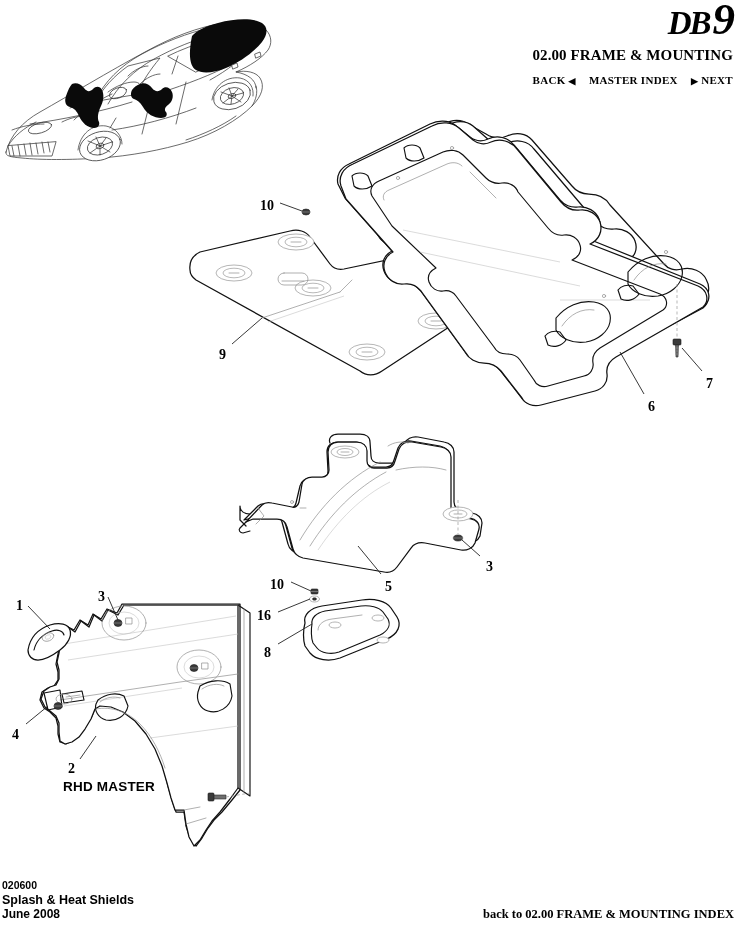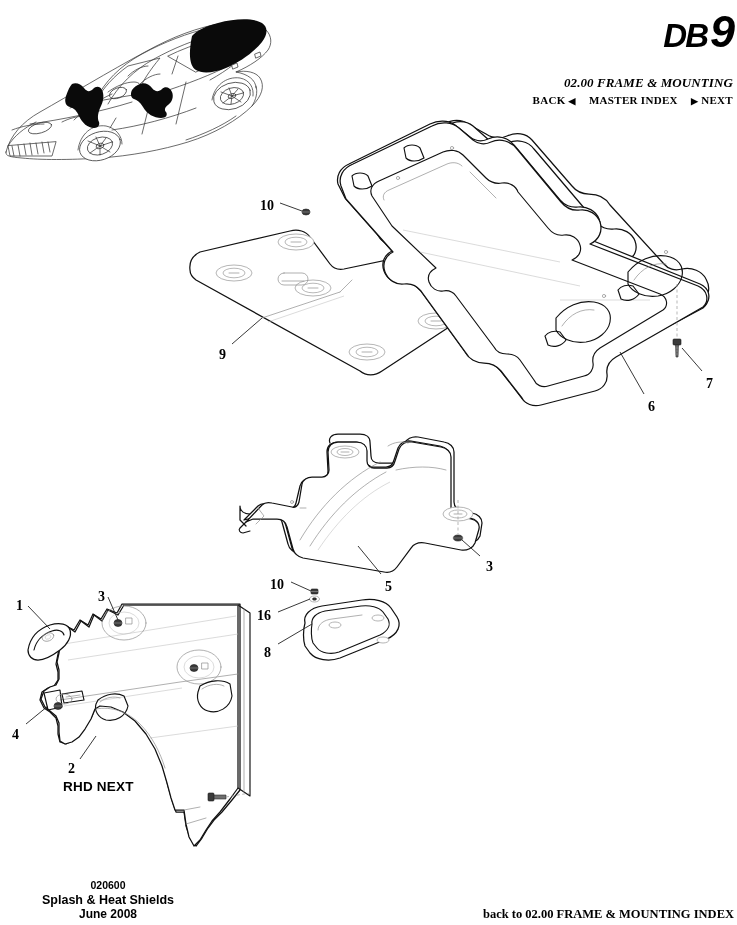--- a/index.html
+++ b/index.html
@@ -26,69 +26,68 @@
 
   
   .header-block {
     position: absolute;
     top: 0;
     right: 4px;
     width: 420px;
     text-align: right;
   }
   .db9-logo {
-    font-family: Liberation Sans, sans-serif;
+    font-family: Liberation Serif, serif;
     font-weight: bold;
     font-style: italic;
     font-size: 36px;
-    line-height: 47px;
+    line-height: 37px;
     letter-spacing: -1px;
     display: block;
-    padding-top: 8px;
+    padding-top: 1px;
     white-space: nowrap;
   }
   .db9-logo .db {
     font-size: 33px;
     letter-spacing: -2px;
   }
   .db9-logo .nine {
     font-size: 45px;
     letter-spacing: -2px;
     margin-left: 3px;
   }
   .section-title {
     font-family: "Liberation Serif", serif;
     font-weight: bold;
-    font-size: 13px;
+    font-size: 15px;
     line-height: 20px;
-    margin-top: 14px;
+    margin-top: 3px;
     letter-spacing: 0.1px;
     white-space: nowrap;
-    font-style: italic;
   }
   .navbar {
     font-family: "Liberation Serif", serif;
     font-weight: bold;
     font-size: 11px;
     line-height: 14px;
+    margin-top: 8px;
     letter-spacing: 0.3px;
     white-space: nowrap;
   }
   .navbar .nav-item { display: inline; }
   .navbar .arrow { font-size: 9px; }
   .navbar .gap { display: inline-block; width: 7px; }
 
   
   .footer-left {
     position: absolute;
     left: 2px;
     bottom: 4px;
     font-family: "Liberation Sans", sans-serif;
-    text-align: center;
-    margin-left: 40px;
+    text-align: left;
   }
   .footer-code {
     font-weight: bold;
     font-size: 10.5px;
     line-height: 13px;
   }
   .footer-name {
     font-weight: bold;
     font-size: 12.5px;
     line-height: 16px;
@@ -600,21 +599,21 @@
   <div class="callout" style="left:12px;  top:728px;">4</div>
   <div class="callout" style="left:385px; top:580px;">5</div>
   <div class="callout" style="left:648px; top:400px;">6</div>
   <div class="callout" style="left:706px; top:377px;">7</div>
   <div class="callout" style="left:264px; top:646px;">8</div>
   <div class="callout" style="left:219px; top:348px;">9</div>
   <div class="callout" style="left:260px; top:199px;">10</div>
   <div class="callout" style="left:270px; top:578px;">10</div>
   <div class="callout" style="left:257px; top:609px;">16</div>
 
-  <div class="rhd-label">RHD NEXT</div>
+  <div class="rhd-label">RHD MASTER</div>
 
   <div class="footer-left">
     <div class="footer-code">020600</div>
     <div class="footer-name">Splash &amp; Heat Shields</div>
     <div class="footer-date">June 2008</div>
   </div>
   <div class="footer-right">back to 02.00 FRAME &amp; MOUNTING INDEX</div>
 
 </div>
 

